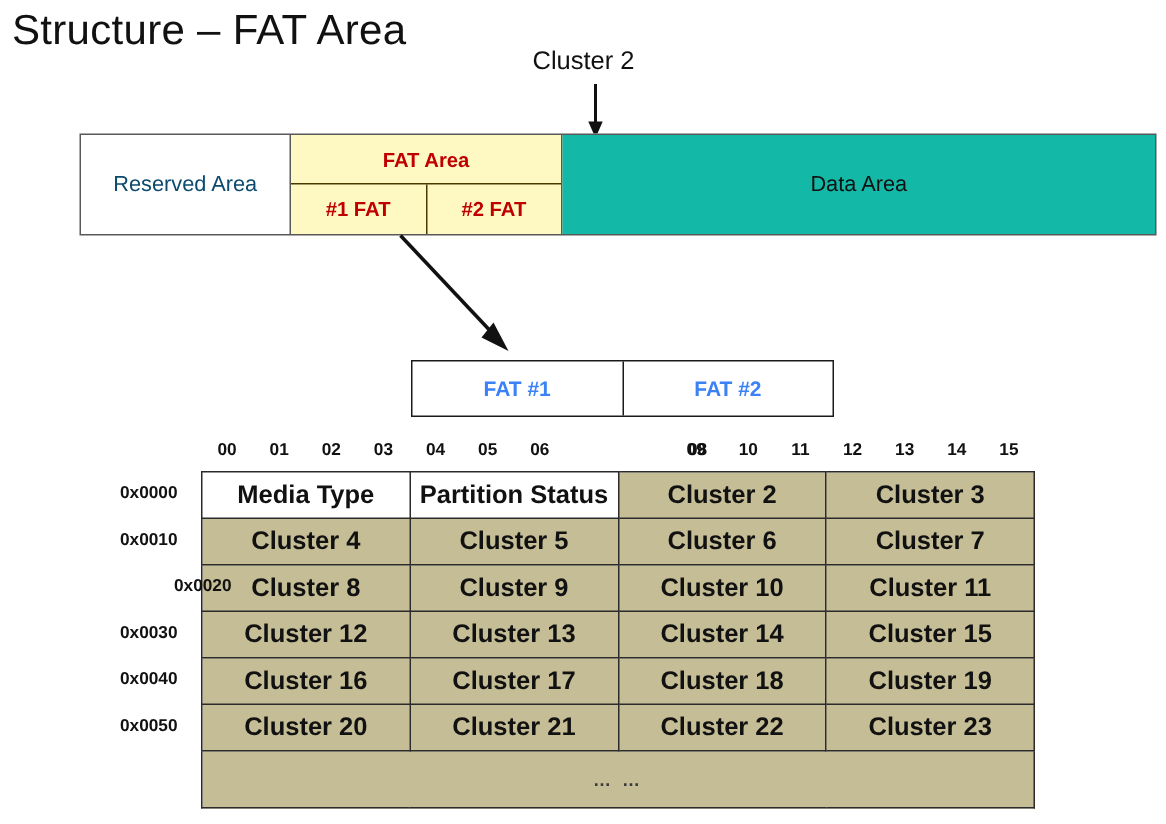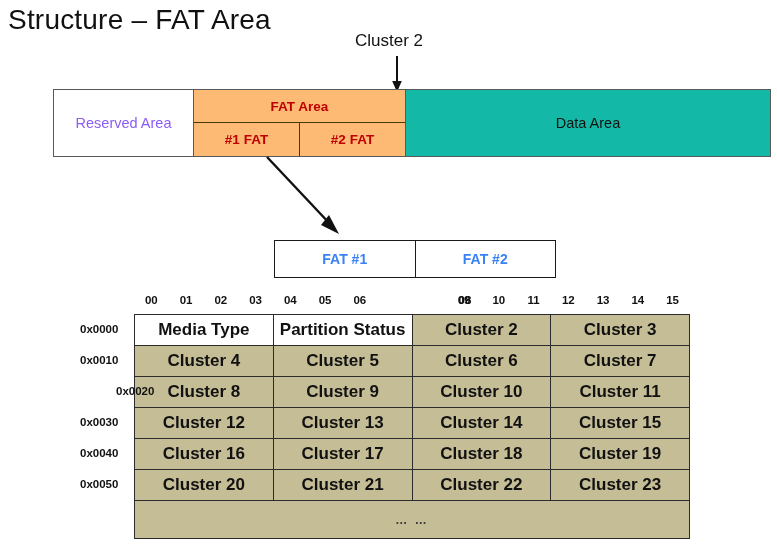--- a/index.html
+++ b/index.html
@@ -58,28 +58,28 @@
     display: flex;
   }
   .bar-reserved {
     width: 140px;
     box-sizing: border-box;
     border-right: 1.5px solid #595959;
     display: flex;
     align-items: center;
     justify-content: center;
     font-size: 14.5px;
-    color: #8b5cf6;
+    color: #0c4a6e;
     background: #ffffff;
   }
   .bar-fat {
-    width: 212px;
+    width: 181px;
     box-sizing: border-box;
     border-right: 1.5px solid #595959;
-    background: #fdba74;
+    background: #fef9c3;
     display: flex;
     flex-direction: column;
   }
   .bar-fat-title {
     height: 33px;
     box-sizing: border-box;
     border-bottom: 1.5px solid #4a3a00;
     display: flex;
     align-items: center;
     justify-content: center;

